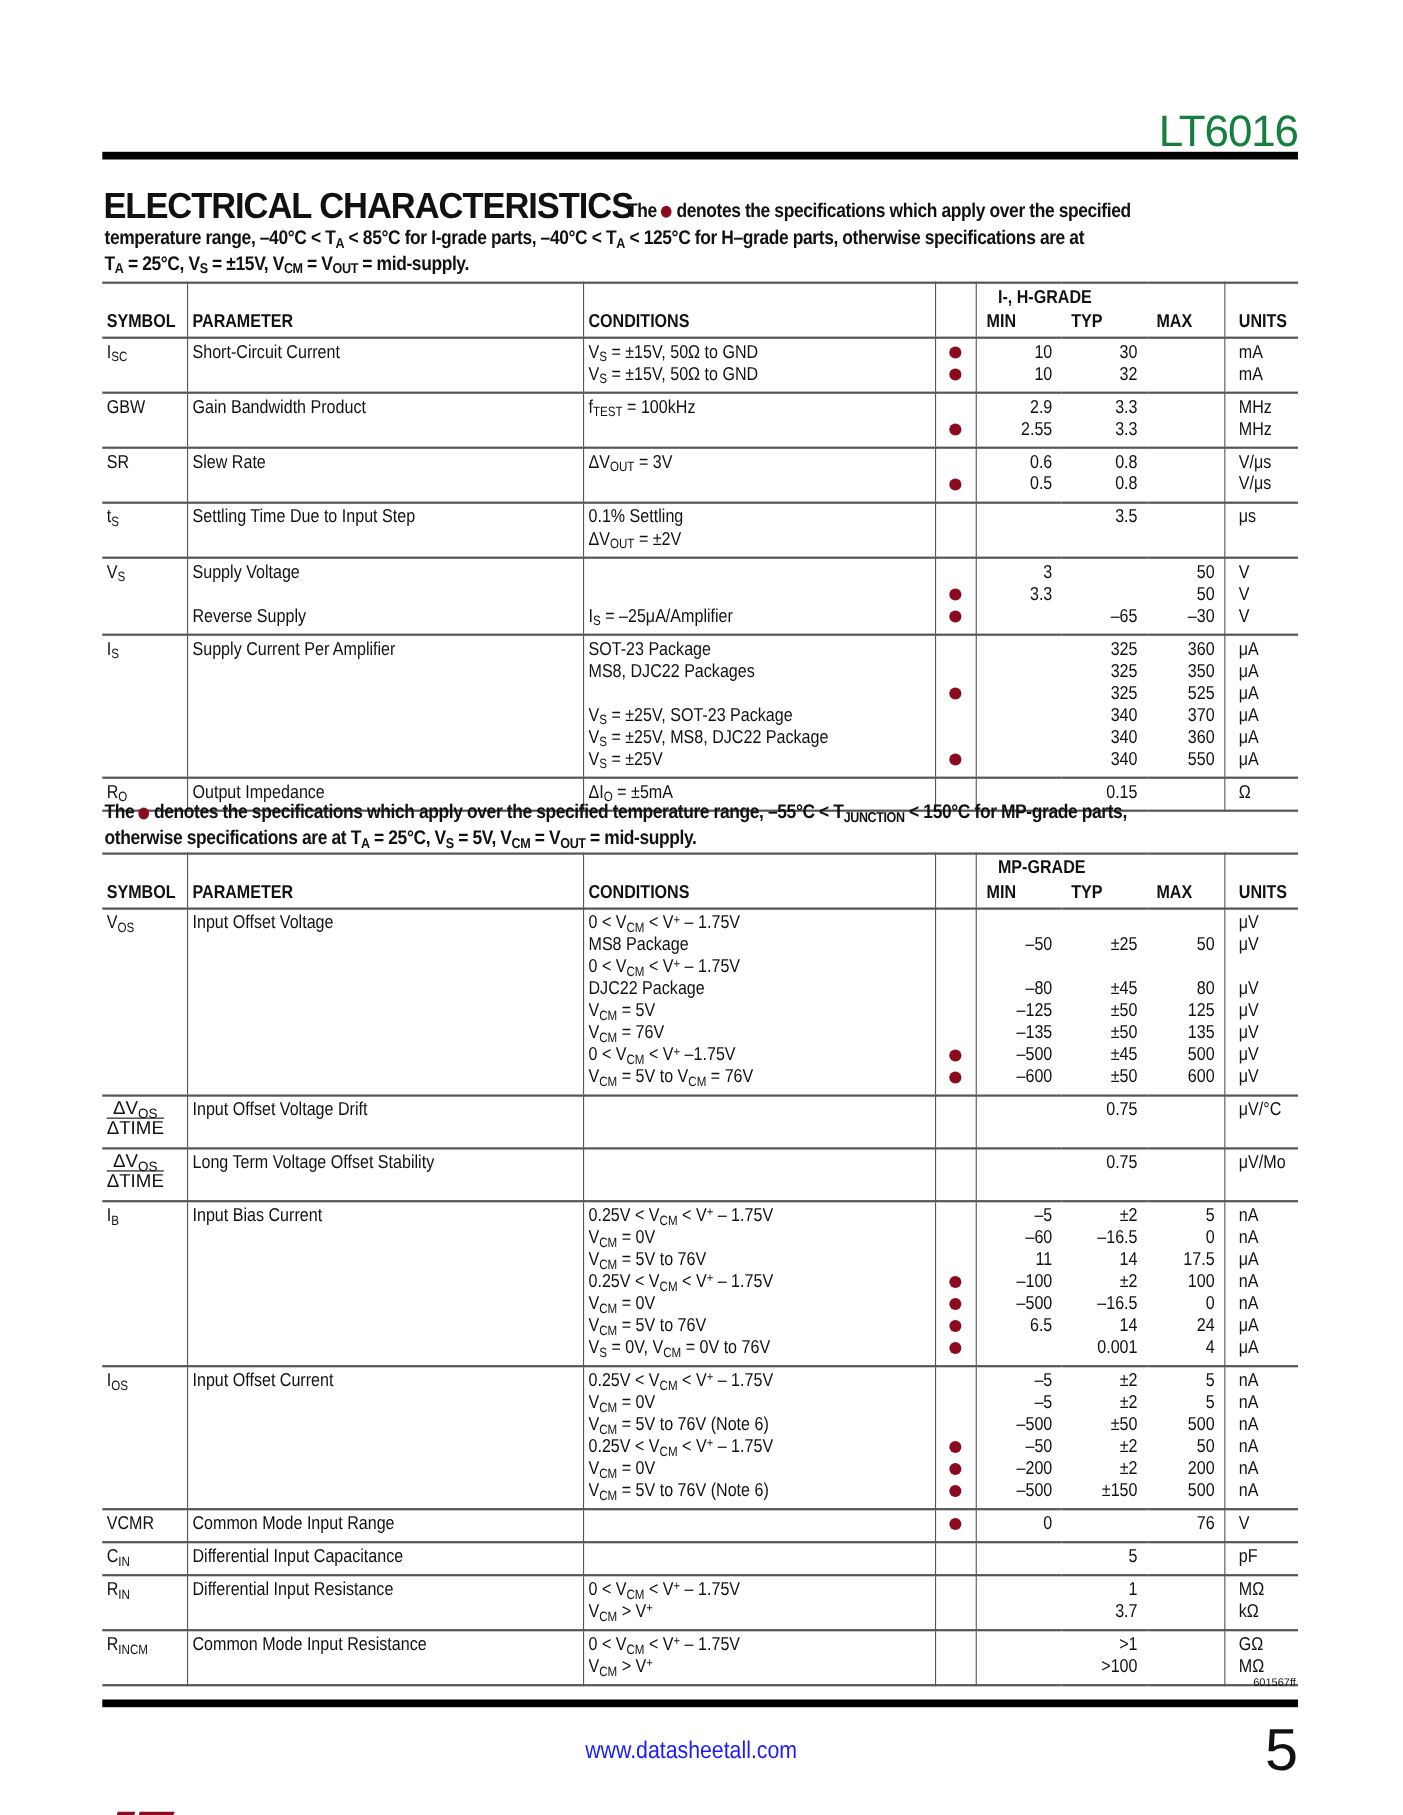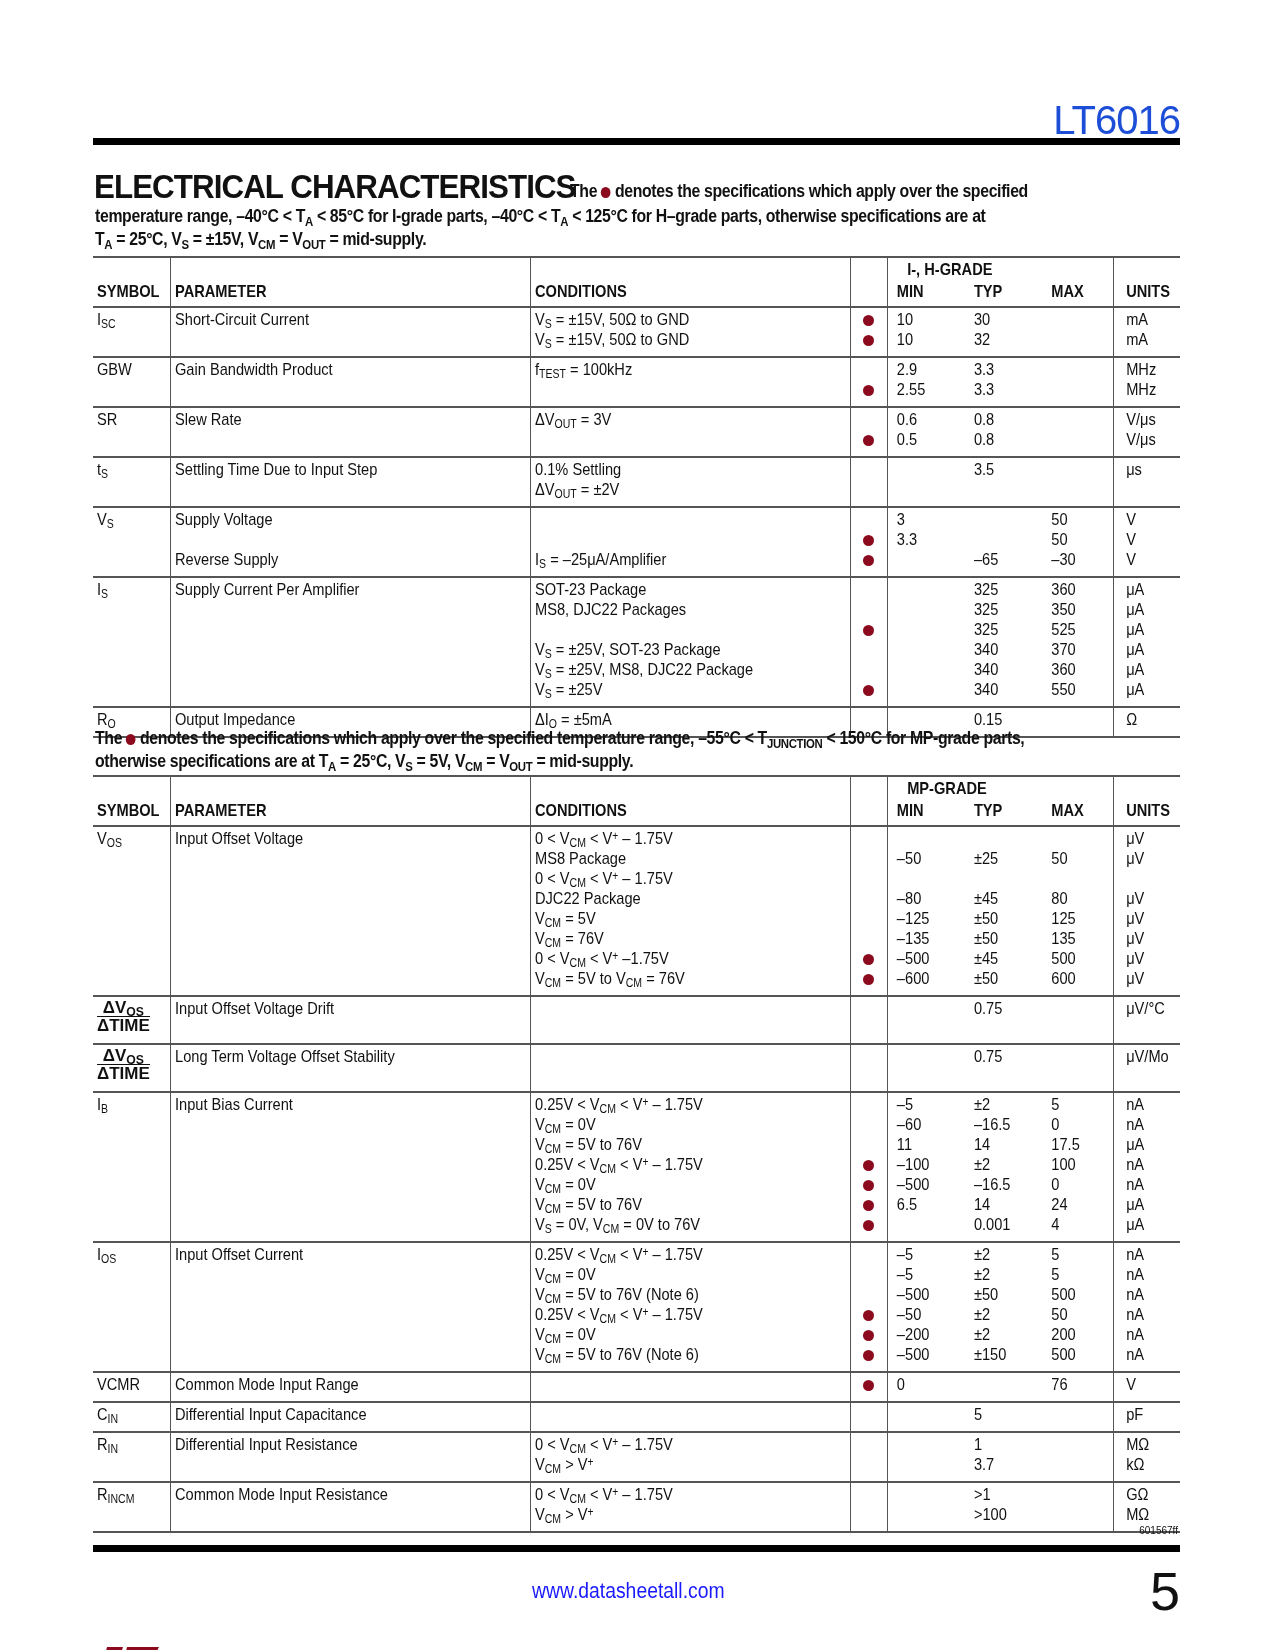--- a/index.html
+++ b/index.html
@@ -1,45 +1,45 @@
 <!DOCTYPE html>
 <html><head>
 <meta charset="utf-8">
 <style>
   html, body { margin:0; padding:0; background:#fff; }
   body { width:1275px; height:1650px; position:relative; overflow:hidden;
          font-family:"Liberation Sans", sans-serif; color:#111; }
   #part { position:absolute; right:95px; top:98px; font-size:40px; font-weight:300;
-          letter-spacing:-1px; color:#1d4ed8; }
+          letter-spacing:-1px; color:#15803d; }
   #toprule { position:absolute; left:93px; width:1087px; top:138px; height:7px; background:#000; }
   #sectitle { position:absolute; left:94px; top:168px; font-size:33px; font-weight:900;
               letter-spacing:-1px; transform:scaleX(0.95); transform-origin:left; }
   .intro { position:absolute; left:95px; font-size:18px; font-weight:bold; line-height:23px;
            letter-spacing:-0.4px; transform:scaleX(0.88); transform-origin:left; white-space:nowrap; }
   .dot { display:inline-block; width:11px; height:11px; border-radius:50%; background:#8b0a1e; vertical-align:middle; }
   sub { font-size:0.72em; vertical-align:-0.28em; line-height:0; }
   sup { font-size:0.7em; vertical-align:0.35em; line-height:0; }
 
   table.ec { position:absolute; left:93px; width:1087px; border-collapse:collapse;
              font-size:17px; line-height:20px; table-layout:fixed; }
   table.ec td, table.ec th { vertical-align:top; padding:2px 4px 6px 4px; }
   table.ec th { font-weight:bold; text-align:left; vertical-align:bottom; padding-bottom:4px; font-size:17px; }
   table.ec thead tr:first-child { border-top:2px solid #555; }
   table.ec thead { border-bottom:2px solid #555; }
   table.ec tbody tr { border-bottom:2px solid #555; }
   .vl { border-left:1.5px solid #555; }
-  .num { text-align:left; }
+  .num { text-align:right; }
   .r { text-align:left; }
   .txt { display:block; transform:scaleX(0.86); transform-origin:left; white-space:nowrap; }
   .txtc { display:block; transform:scaleX(0.86); white-space:nowrap; }
   .txtr { display:block; transform:scaleX(0.86); transform-origin:right; white-space:nowrap; }
   .line { display:block; height:20px; }
   .dotcell { text-align:center; }
   .dotcell .line { display:flex; align-items:center; justify-content:center; }
-  .frac { display:inline-block; text-align:center; line-height:17px;font-weight:bold; }
+  .frac { display:inline-block; text-align:center; line-height:17px; }
   .frac .n { display:block; border-bottom:1.5px solid #111; padding:0 2px; }
   .grade-hdr { text-align:center; }
 
   #bottomrule { position:absolute; left:93px; width:1087px; top:1545px; height:7px; background:#000; }
   #doccode { position:absolute; right:97px; top:1525px; font-size:10px; }
   #logo { position:absolute; left:93px; top:1639px; width:170px; height:48px; }
   #url { position:absolute; left:532px; top:1578px; font-size:22px; color:#1a1aff; transform:scaleX(0.88); transform-origin:left; }
   #pageno { position:absolute; right:95px; top:1560px; font-size:54px; font-weight:300; }
 </style>
 </head>

